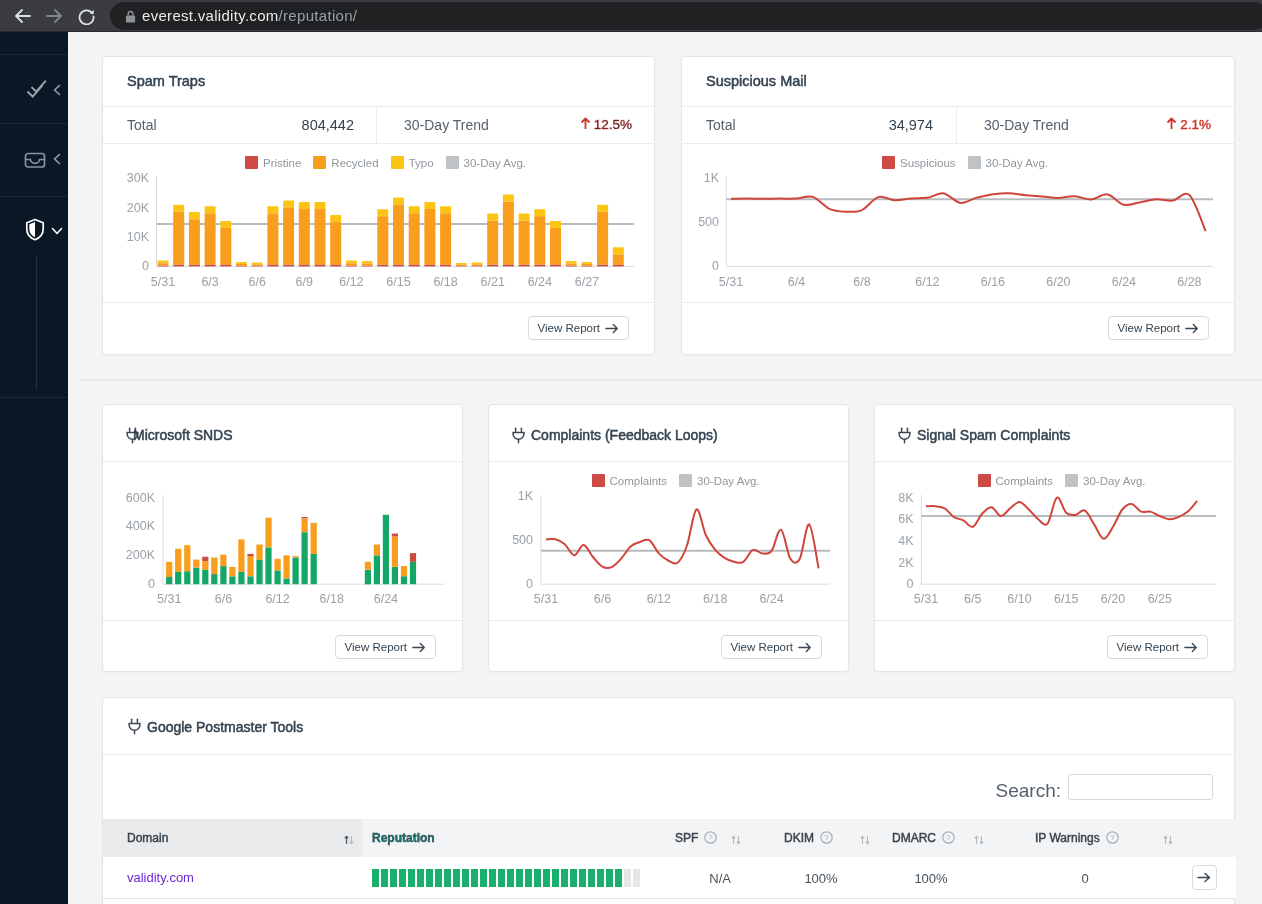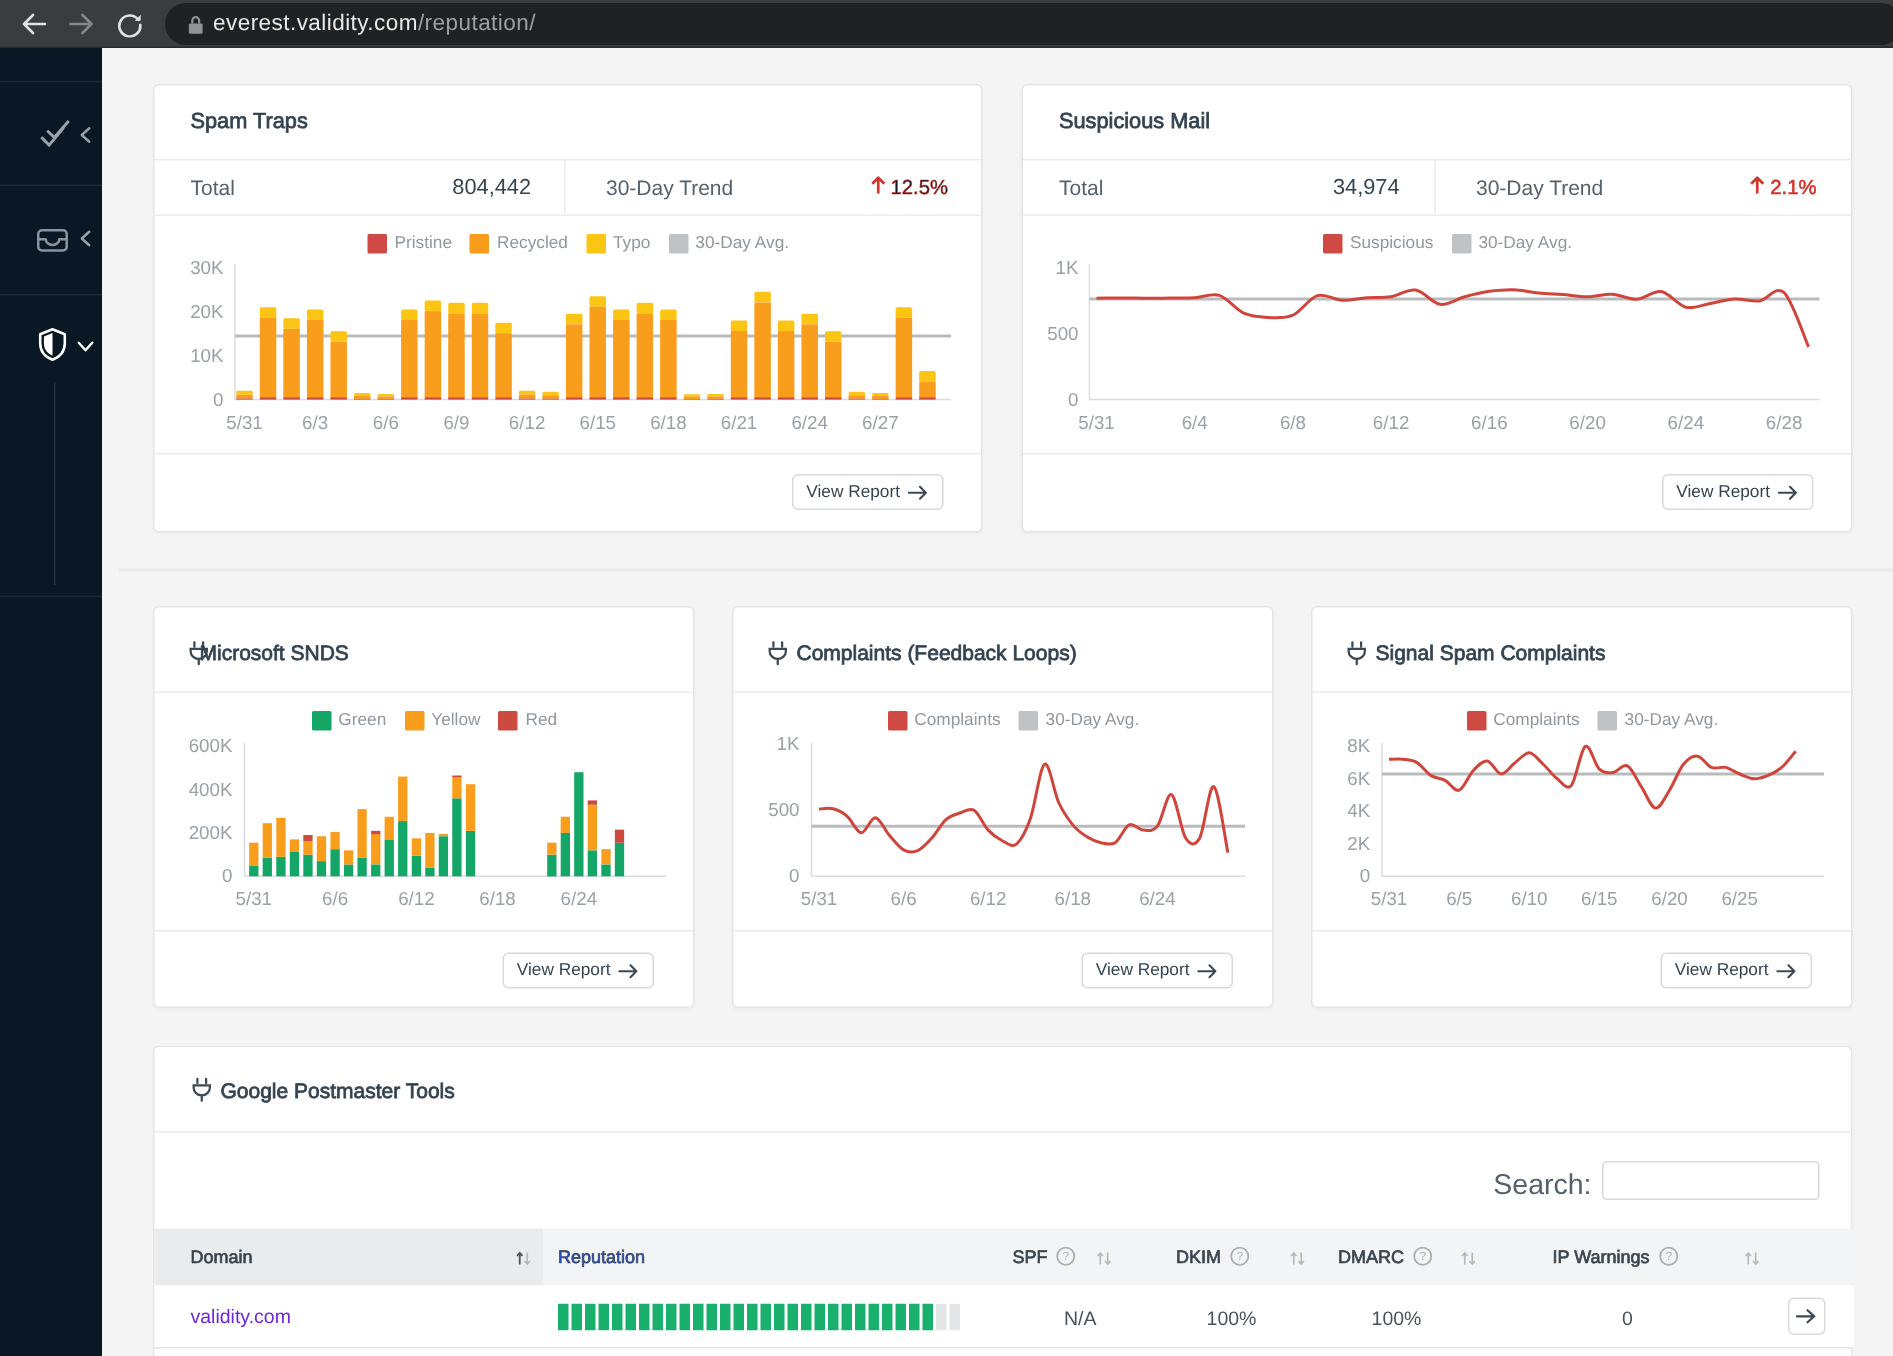--- a/index.html
+++ b/index.html
@@ -1,21 +1,21 @@
 <!DOCTYPE html>
 <html><head><meta charset="utf-8"><style>
 *{margin:0;padding:0;box-sizing:border-box}
 html,body{width:1262px;height:904px;overflow:hidden;font-family:"Liberation Sans",sans-serif}
 body{background:#f4f4f5;position:relative}
 .abs{position:absolute}
 .card{position:absolute;background:#fff;border:1px solid #e3e5e6;border-radius:4px;box-shadow:0 1px 2px rgba(0,0,0,.03)}
 .ctitle{position:absolute;font-size:14.5px;font-weight:400;-webkit-text-stroke:0.5px #344350;color:#344350}
 .hr{position:absolute;left:0;right:0;height:1px;background:#e9ebec}
 .legend{position:absolute;display:flex;justify-content:center;align-items:center;font-size:11.5px;color:#90979d}
-.li{display:flex;margin:0 6px;white-space:nowrap}
+.li{display:flex;align-items:center;margin:0 6px;white-space:nowrap}
 .sq{width:13px;height:13px;border-radius:1px;margin-right:5px;display:inline-block}
 .vrbtn{position:absolute;height:24px;padding:0 9px;display:flex;align-items:center;background:#fff;border:1px solid #d7dadc;border-radius:4px;font-size:11.5px;color:#344350}
 .statlab{font-size:14px;color:#55616c}
 .statval{font-size:14.5px;color:#344350}
 </style></head><body>
 
 <div class="abs" style="left:0;top:0;width:1262px;height:32px;background:#3a3c3f;border-bottom:1px solid #28292c">
   <svg width="17" height="16" viewBox="0 0 17 16" style="position:absolute;left:14px;top:8px">
       <path d="M16 8 H2 M8 2 L2 8 l6 6" fill="none" stroke="#dee1e4" stroke-width="1.8" stroke-linecap="round" stroke-linejoin="round"></path>
     </svg>
@@ -240,25 +240,20 @@
     <svg width="15" height="17" viewBox="0 0 15 17" style="position:absolute;left:22px;top:22px">
       <g fill="none" stroke="#3c4955" stroke-width="1.5" stroke-linecap="round">
         <path d="M4.6 1.2 v3"></path>
         <path d="M10.4 1.2 v3"></path>
         <path d="M2.1 5.6 h10.8 v1.5 a5.4 5.2 0 0 1 -10.8 0 z"></path>
         <path d="M7.5 12.6 v3.2"></path>
       </g>
     </svg>
     <div class="ctitle" style="left:30px;top:22px;font-size:14px">Microsoft SNDS</div>
     <div class="hr" style="top:56px"></div>
-    <div class="legend" style="top:69px;left:6px;width:361px">
-      <span class="li"><span class="sq" style="background:#13a667"></span>Green</span>
-      <span class="li"><span class="sq" style="background:#f99d1c"></span>Yellow</span>
-      <span class="li"><span class="sq" style="background:#cc4b40"></span>Red</span>
-    </div>
     <svg width="361" height="140" style="position:absolute;left:0;top:80px">
       <text x="52" y="16.5" text-anchor="end" font-size="12.5" fill="#9aa1a7">600K</text>
       <text x="52" y="45.4" text-anchor="end" font-size="12.5" fill="#9aa1a7">400K</text>
       <text x="52" y="74.3" text-anchor="end" font-size="12.5" fill="#9aa1a7">200K</text>
       <text x="52" y="103.2" text-anchor="end" font-size="12.5" fill="#9aa1a7">0</text>
       <line x1="60.0" y1="10" x2="60.0" y2="99.2" stroke="#d9dcde" stroke-width="1"></line>
       <line x1="60.0" y1="99.2" x2="341" y2="99.2" stroke="#d9dcde" stroke-width="1"></line>
       <rect x="63.1" y="92.0" width="6.2" height="7.2" fill="#13a667"></rect>
       <rect x="63.1" y="76.8" width="6.2" height="15.2" fill="#f99d1c"></rect>
       <rect x="72.1" y="86.9" width="6.2" height="12.3" fill="#13a667"></rect>
@@ -403,21 +398,21 @@
     <div class="hr" style="top:56px"></div>
     <div class="abs" style="right:173px;top:82px;font-size:19px;color:#55616c">Search:</div>
     <div class="abs" style="right:21px;top:76px;width:145px;height:26px;border:1px solid #d7dadc;border-radius:3px;background:#fff"></div>
     <div class="abs" style="left:0;top:121px;width:259px;height:38px;background:#e9ebec"></div>
     <div class="abs" style="left:259px;top:121px;width:874px;height:38px;background:#f3f4f5"></div>
     <div class="abs" style="left:24px;top:133px;font-size:12px;font-weight:400;-webkit-text-stroke:0.45px #39454f;color:#39454f">Domain</div>
     <div class="abs" style="left:240px;top:133px"><svg width="12" height="12" viewBox="0 0 12 12" style="vertical-align:-1px">
         <path d="M3.5 10 V2.5 M1.7 4.3 L3.5 2.3 l1.8 2" fill="none" stroke="#4a555f" stroke-width="1.2"></path>
         <path d="M8.5 2 v7.5 M6.7 7.7 l1.8 2 1.8 -2" fill="none" stroke="#b3b9bd" stroke-width="1.1"></path>
       </svg></div>
-    <div class="abs" style="left:269px;top:133px;font-size:12px;font-weight:400;-webkit-text-stroke:0.45px #39454f;color:#1d4ed8">Reputation</div>
+    <div class="abs" style="left:269px;top:133px;font-size:12px;font-weight:700;-webkit-text-stroke:0.45px #39454f;color:#0f766e">Reputation</div>
     <div class="abs" style="left:572px;top:133px;font-size:12px;font-weight:400;-webkit-text-stroke:0.45px #39454f;color:#39454f">SPF<svg width="13" height="13" viewBox="0 0 13 13" style="vertical-align:-2px;margin-left:6px">
         <circle cx="6.5" cy="6.5" r="5.7" fill="none" stroke="#a9b0b5" stroke-width="1.2"></circle>
         <text x="6.5" y="9.3" text-anchor="middle" font-size="8" fill="#a9b0b5" font-family="Liberation Sans">?</text>
       </svg></div>
     <div class="abs" style="left:627px;top:133px"><svg width="12" height="12" viewBox="0 0 12 12" style="vertical-align:-1px">
         <path d="M3.5 10 V2.5 M1.7 4.3 L3.5 2.3 l1.8 2" fill="none" stroke="#b3b9bd" stroke-width="1.1"></path>
         <path d="M8.5 2 v7.5 M6.7 7.7 l1.8 2 1.8 -2" fill="none" stroke="#b3b9bd" stroke-width="1.1"></path>
       </svg></div>
     <div class="abs" style="left:681px;top:133px;font-size:12px;font-weight:400;-webkit-text-stroke:0.45px #39454f;color:#39454f">DKIM<svg width="13" height="13" viewBox="0 0 13 13" style="vertical-align:-2px;margin-left:6px">
         <circle cx="6.5" cy="6.5" r="5.7" fill="none" stroke="#a9b0b5" stroke-width="1.2"></circle>

